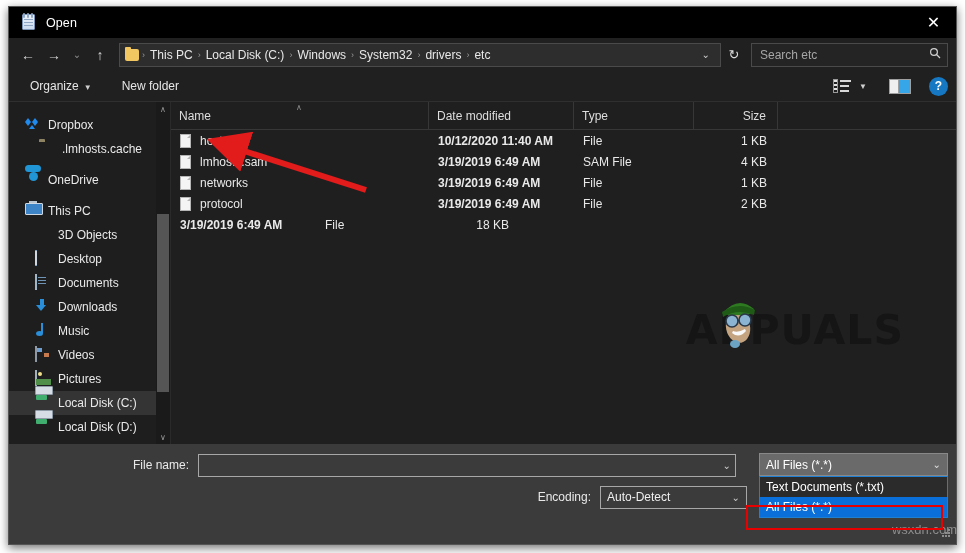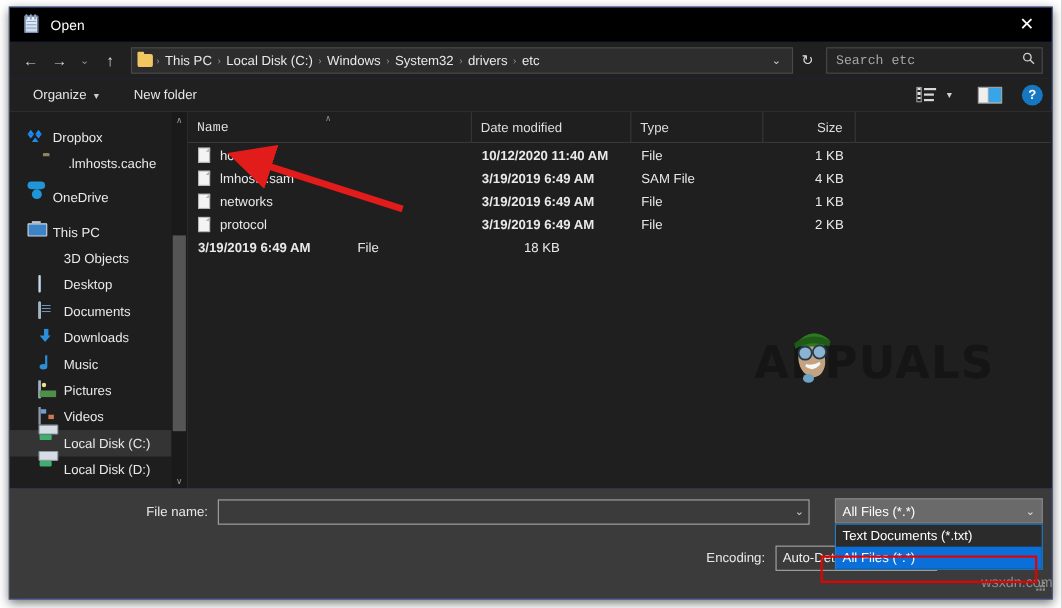--- a/index.html
+++ b/index.html
@@ -15,21 +15,21 @@
     position: relative;
     width: 965px; height: 553px;
     background: #ffffff;
   }
 
   
   .window {
     position: absolute;
     left: 8px; top: 6px;
     width: 949px; height: 539px;
-    background: #1d4ed8;
+    background: #84cc16;
     border: 1px solid #555;
     display: flex;
     flex-direction: column;
     box-shadow: 0 3px 9px rgba(0,0,0,.55);
   }
 
   
   .titlebar {
     height: 31px;
     background: #000000;
@@ -142,21 +142,21 @@
     background: #242424;
     border: 1px solid #4a4a4a;
     display: flex; align-items: center;
     padding: 0 6px;
     flex: 0 0 auto;
   }
   .searchbox input {
     flex: 1 1 auto;
     background: transparent; border: 0; outline: 0;
     color: #e0e0e0; font-size: 12px;
-    font-family: Liberation Mono, monospace;
+    font-family: Liberation Sans, sans-serif;
     min-width: 0;
   }
   .searchbox input::placeholder { color: #a6a6a6; }
   .search-icon { color: #cfcfcf; font-size: 12px; }
 
   
   .cmdbar {
     height: 31px;
     background: #202020;
     display: flex;
@@ -311,21 +311,21 @@
   }
   .col {
     color: #dedede; font-size: 12px;
     padding-left: 8px;
     height: 28px;
     display: flex; align-items: center;
     border-right: 1px solid #373737;
     cursor: pointer;
     position: relative;
   }
-  .col.name { width: 258px; font-family: Liberation Mono, monospace; }
+  .col.name { width: 258px; }
   .col.date { width: 145px; }
   .col.type { width: 120px; }
   .col.size { width: 84px; justify-content: flex-end; padding-right: 11px; }
   .sort-caret {
     position: absolute; left: 125px; top: 1px;
     color: #8f8f8f; font-size: 8px;
   }
   .row {
     height: 21px;
     display: flex; align-items: center;
@@ -401,23 +401,23 @@
     position: absolute; left: 750px; top: 9px;
     width: 189px; height: 23px;
     background: #6a6a6a; border: 1px solid #888;
     display: flex; align-items: center; padding: 0 6px;
     color: #ffffff; font-size: 12px;
     cursor: pointer;
   }
   .filter-combo .cc { margin-left: auto; color: #e0e0e0; font-size: 10px; }
 
   .enc-row {
-    position: absolute; left: 0; top: 51px;
+    position: absolute; left: 0; top: 41px;
     width: 100%; height: 24px;
-    display: flex; align-items: center; justify-content: center;
+    display: flex; align-items: center;
   }
   .enc-label {
     color: #e9e9e9; font-size: 12px;
     width: 591px; text-align: right; padding-right: 9px;
   }
   .enc-combo {
     width: 147px; height: 23px;
     background: #3b3b3b; border: 1px solid #a7a7a7;
     display: flex; align-items: center; padding: 0 6px;
     color: #efefef; font-size: 12px; cursor: pointer;
@@ -594,27 +594,27 @@
             <span class="sb-ico"><span class="ic-dl"></span></span>
             <span class="lbl">Downloads</span>
           </div>
 
           <div class="sb-item indent2">
             <span class="sb-ico"><span class="ic-music"></span></span>
             <span class="lbl">Music</span>
           </div>
 
           <div class="sb-item indent2">
+            <span class="sb-ico"><span class="ic-vid"></span></span>
+            <span class="lbl">Videos</span>
+          </div>
+
+          <div class="sb-item indent2">
             <span class="sb-ico"><span class="ic-pic"></span></span>
             <span class="lbl">Pictures</span>
-          </div>
-
-          <div class="sb-item indent2">
-            <span class="sb-ico"><span class="ic-vid"></span></span>
-            <span class="lbl">Videos</span>
           </div>
 
           <div class="sb-item indent2 selected">
             <span class="sb-ico"><span class="ic-disk"></span></span>
             <span class="lbl">Local Disk (C:)</span>
           </div>
 
           <div class="sb-item indent2">
             <span class="sb-ico"><span class="ic-disk"></span></span>
             <span class="lbl">Local Disk (D:)</span>

